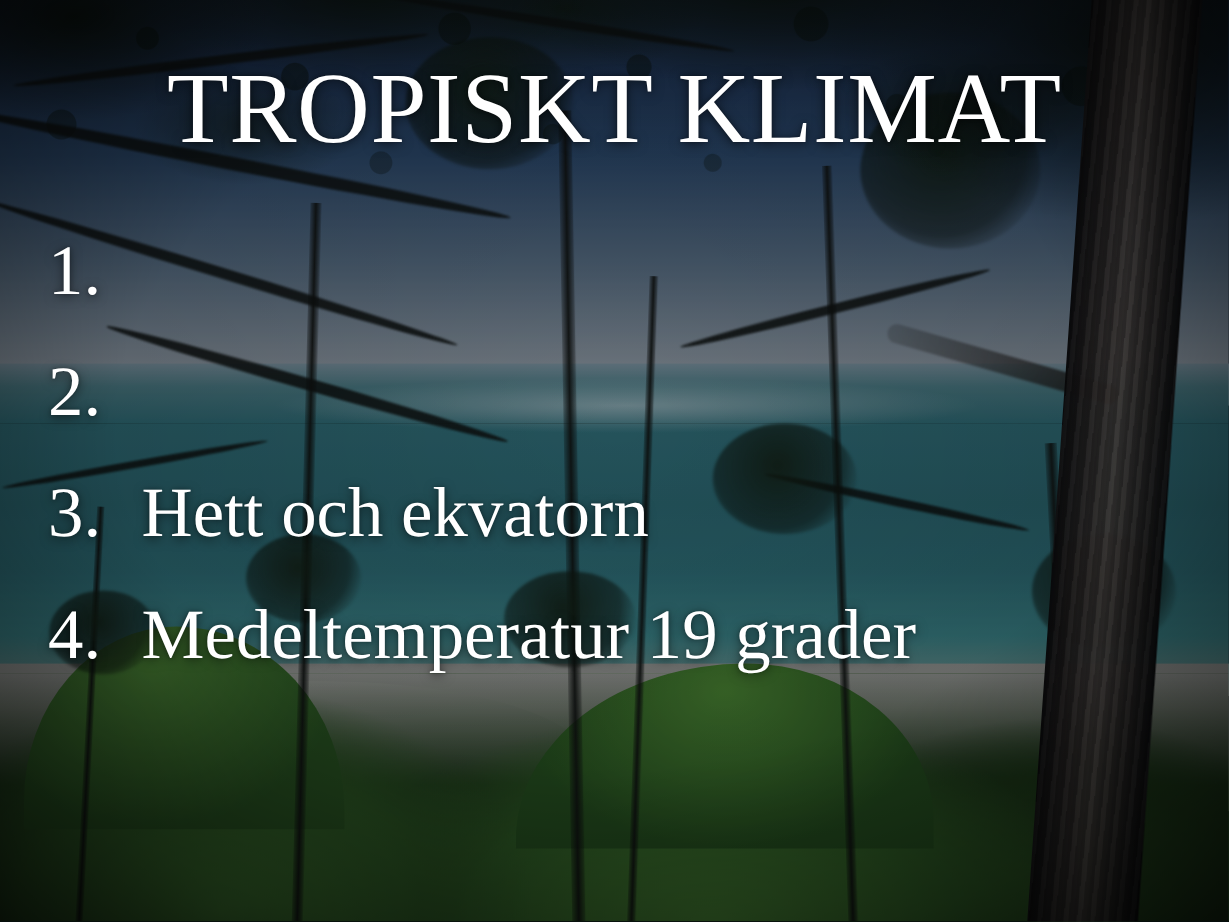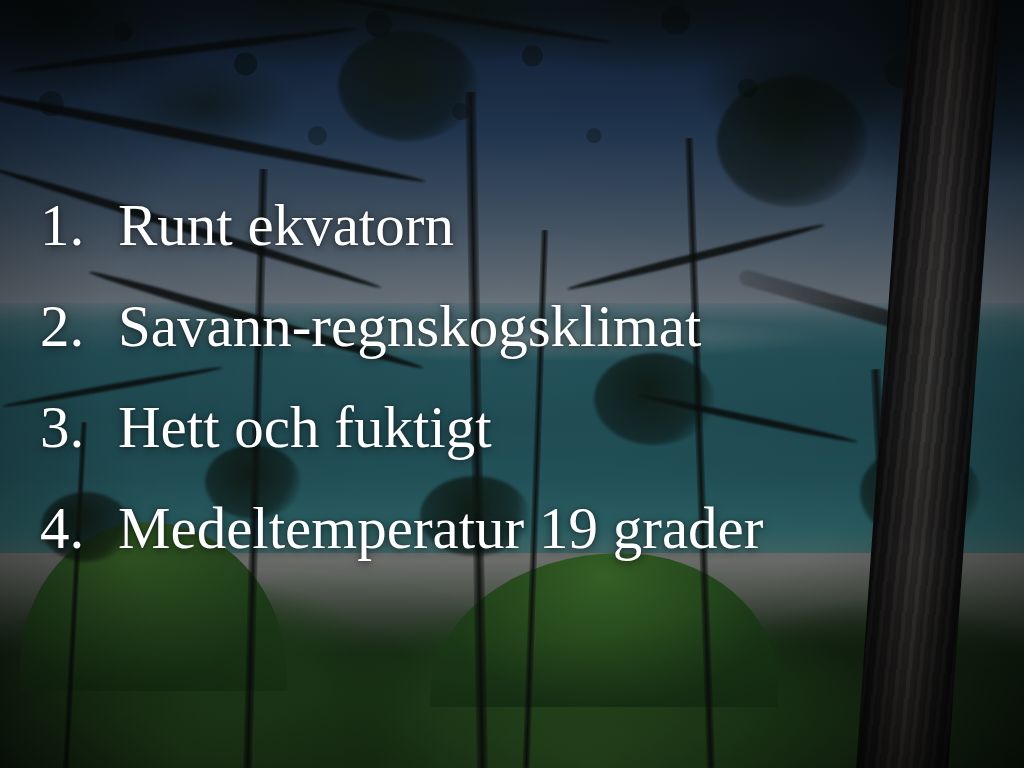--- a/index.html
+++ b/index.html
@@ -318,36 +318,35 @@
 
     <div class="trunk-branch"></div>
     <div class="trunk-main"></div>
 
     <div class="tint"></div>
     <div class="vignette"></div>
   </div>
 
   <div class="content">
 
+    <h1 class="title">TROPISKT KLIMAT</h1>
 
     <ol class="bullets">
 
       <li class="bullet">
         <span class="bullet-marker">1.</span>
-        <span class="bullet-text">Runt ekvatorn</span>
       </li>
 
       <li class="bullet">
         <span class="bullet-marker">2.</span>
-        <span class="bullet-text">Savann-regnskogsklimat</span>
       </li>
 
       <li class="bullet">
         <span class="bullet-marker">3.</span>
-        <span class="bullet-text">Hett och fuktigt</span>
+        <span class="bullet-text">Hett och ekvatorn</span>
       </li>
 
       <li class="bullet">
         <span class="bullet-marker">4.</span>
         <span class="bullet-text">Medeltemperatur 19 grader</span>
       </li>
 
     </ol>
   </div>
 </div>

